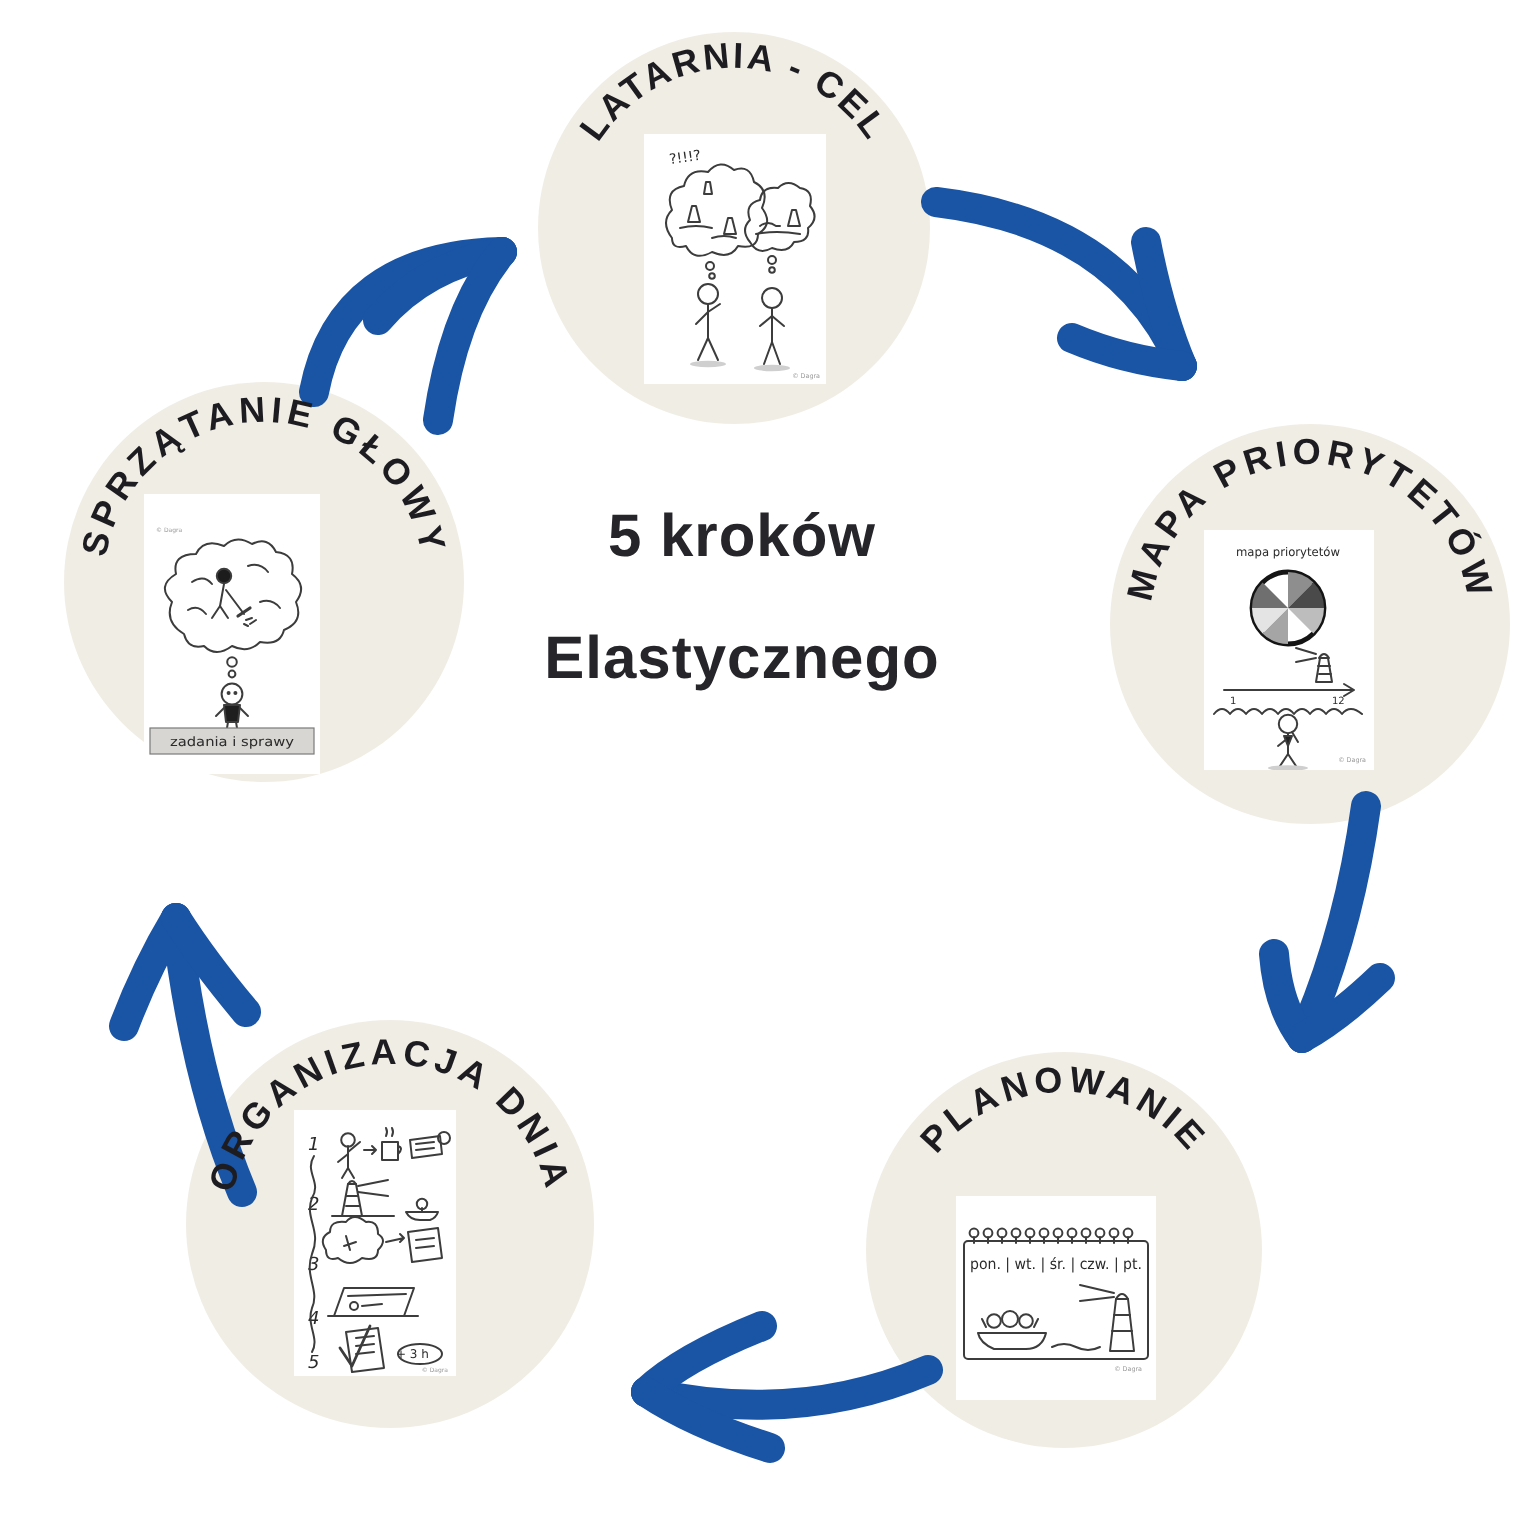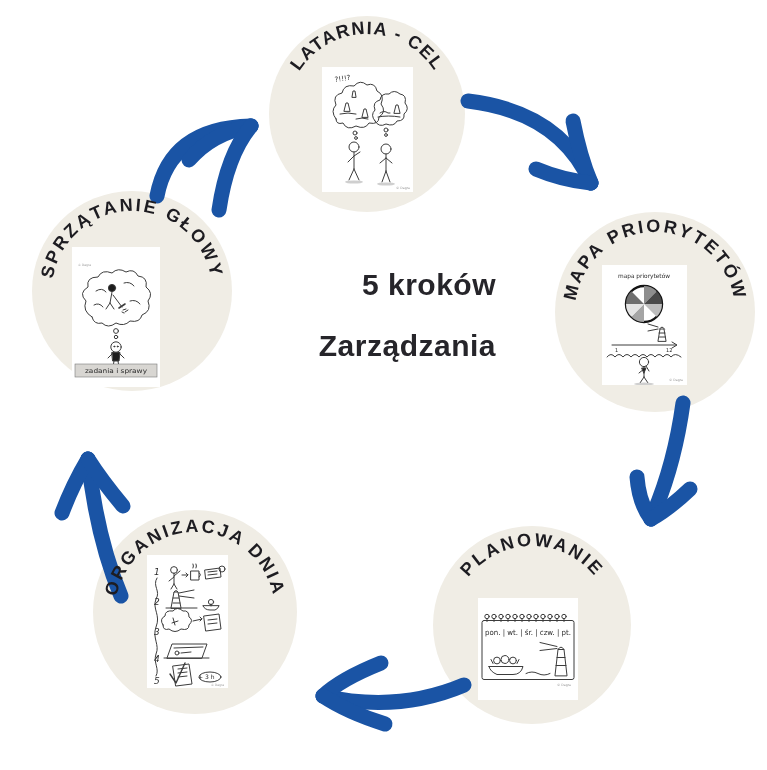--- a/index.html
+++ b/index.html
@@ -5,21 +5,21 @@
   html,body{margin:0;padding:0;background:#fff;}
   #canvas{position:relative;width:767px;height:770px;background:#ffffff;overflow:hidden;
           font-family:"Liberation Sans",sans-serif;}
   .circle{position:absolute;border-radius:50%;background:#F0EDE5;}
   .card{position:absolute;background:#ffffff;}
   .card svg{display:block;width:100%;height:100%;}
   .label-svg{position:absolute;overflow:visible;pointer-events:none;}
   .label-svg text{font-family:"Liberation Sans",sans-serif;font-weight:bold;fill:#1d1c21;}
   #arrows{position:absolute;left:0;top:0;pointer-events:none;}
   #arrows path{fill:none;stroke:#1A54A5;stroke-width:15;stroke-linecap:round;}
-  #title-block{position:absolute;left:246px;top:254px;width:250px;text-align:right;}
+  #title-block{position:absolute;left:246px;top:238px;width:250px;text-align:center;}
   .title-line{font-weight:bold;font-size:30px;line-height:61px;color:#26252A;letter-spacing:0.5px;}
   .doodle{stroke:#3c3c3c;fill:none;stroke-width:1;stroke-linecap:round;stroke-linejoin:round;}
   .hand{font-family:"DejaVu Sans",sans-serif;fill:#2b2b2b;}
   .credit{font-family:"DejaVu Sans",sans-serif;fill:#9a9a9a;}
 </style>
 </head>
 <body>
 
 <div id="canvas">
 
@@ -83,21 +83,21 @@
   </svg>
   <svg class="label-svg" style="left:17px;top:176px" width="230" height="230" viewBox="0 0 230 230">
     <defs>
         <path id="arc-sprz" d="M 35 115 A 80 80 0 0 1 195 115"></path>
       </defs>
     <text font-size="18" letter-spacing="2.5"><textPath href="#arc-sprz" startOffset="50%" text-anchor="middle">SPRZĄTANIE GŁOWY</textPath></text>
   </svg>
 
   <div id="title-block">
     <div class="title-line">5 kroków</div>
-    <div class="title-line">Zarządzania</div>
+    <div class="title-line">Elastycznego</div>
   </div>
 
   <div class="card" style="left:322px;top:67px;width:91px;height:125px">
     <svg viewBox="0 0 91 125">
       <text class="hand" x="13" y="15" font-size="7" transform="rotate(-8 13 15)">?!!!?</text>
       <path class="doodle" d="M14,52 Q8,44 14,38 Q10,28 20,26 Q22,17 32,19 Q38,12 45,18 Q53,15 55,24 Q63,28 59,37 Q65,45 57,50 Q57,58 47,56 Q43,63 34,59 Q25,64 21,56 Q14,58 14,52 Z"></path>
       <g class="doodle">
         <path d="M22,44 L24,36 L26,36 L28,44 Z"></path>
           <path d="M40,50 L42,42 L44,42 L46,50 Z"></path>
         <path d="M30,30 L31,24 L33,24 L34,30 Z"></path>

